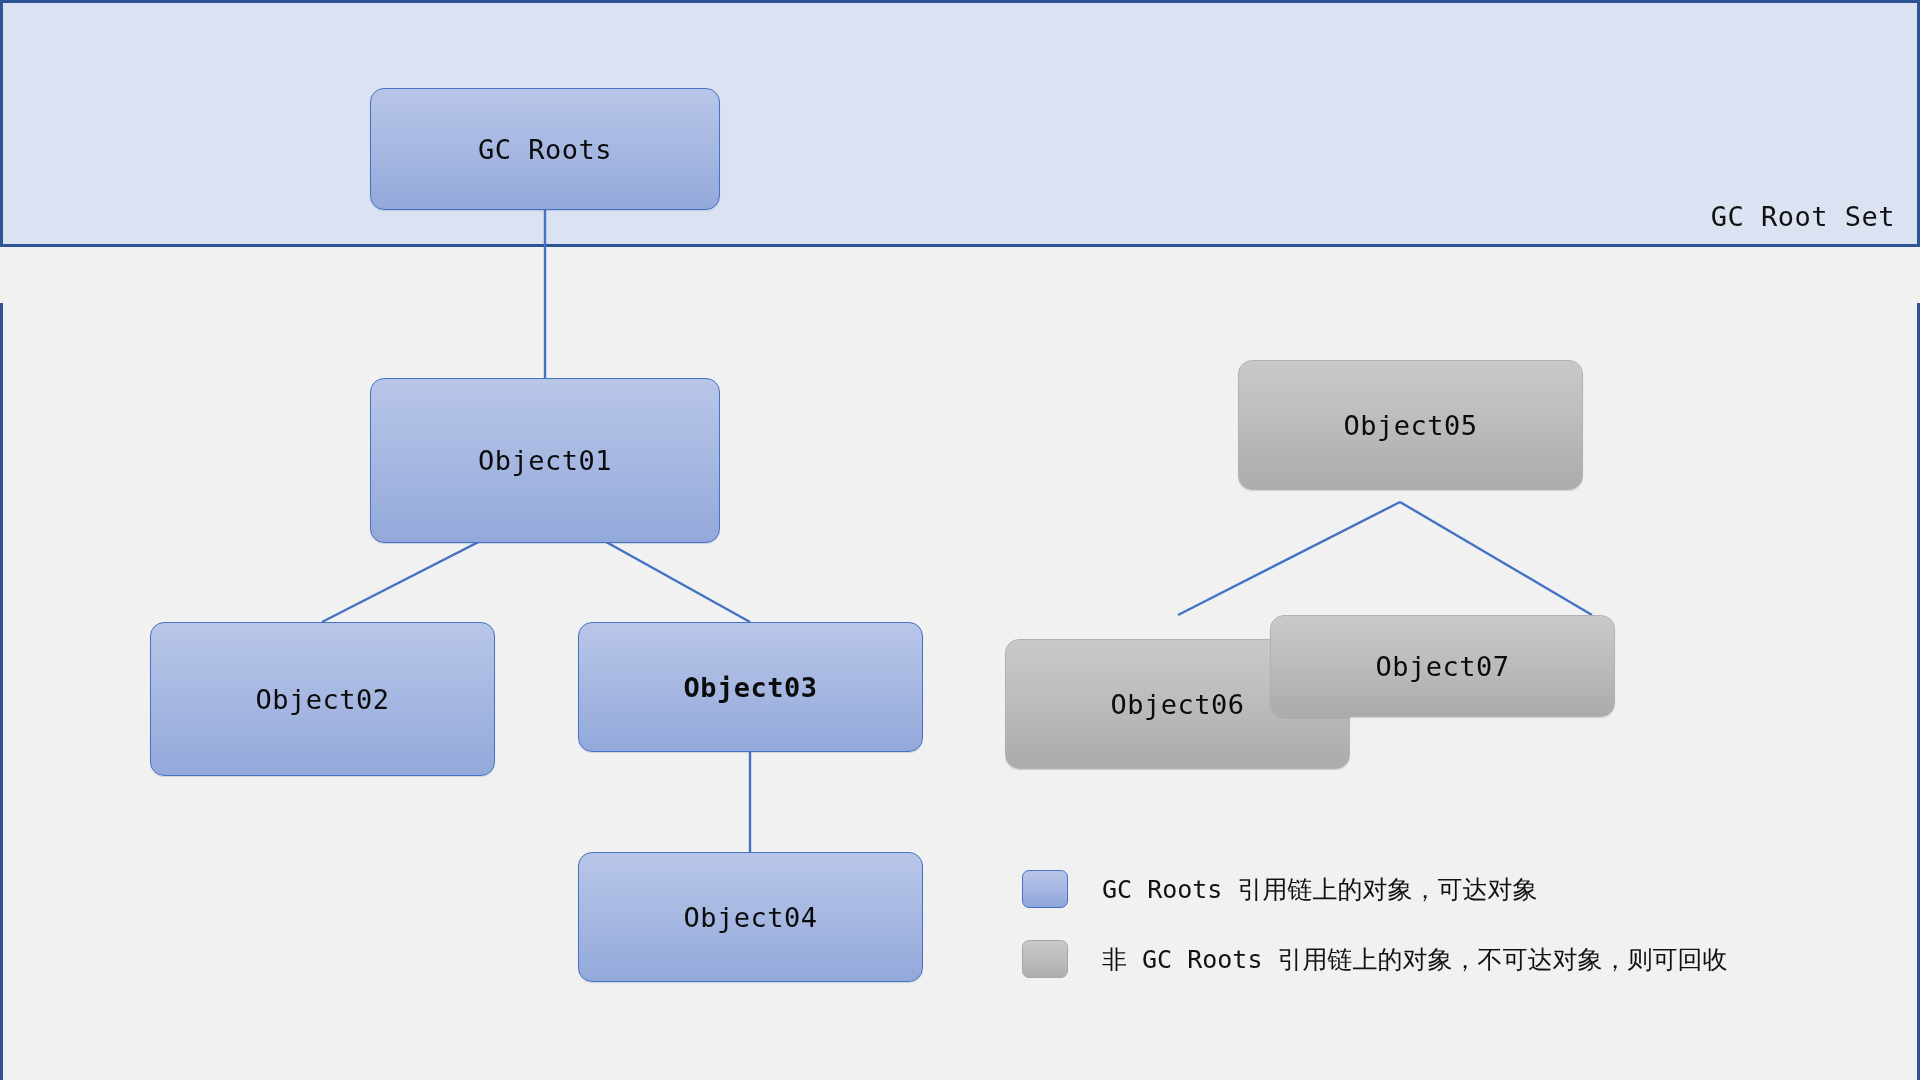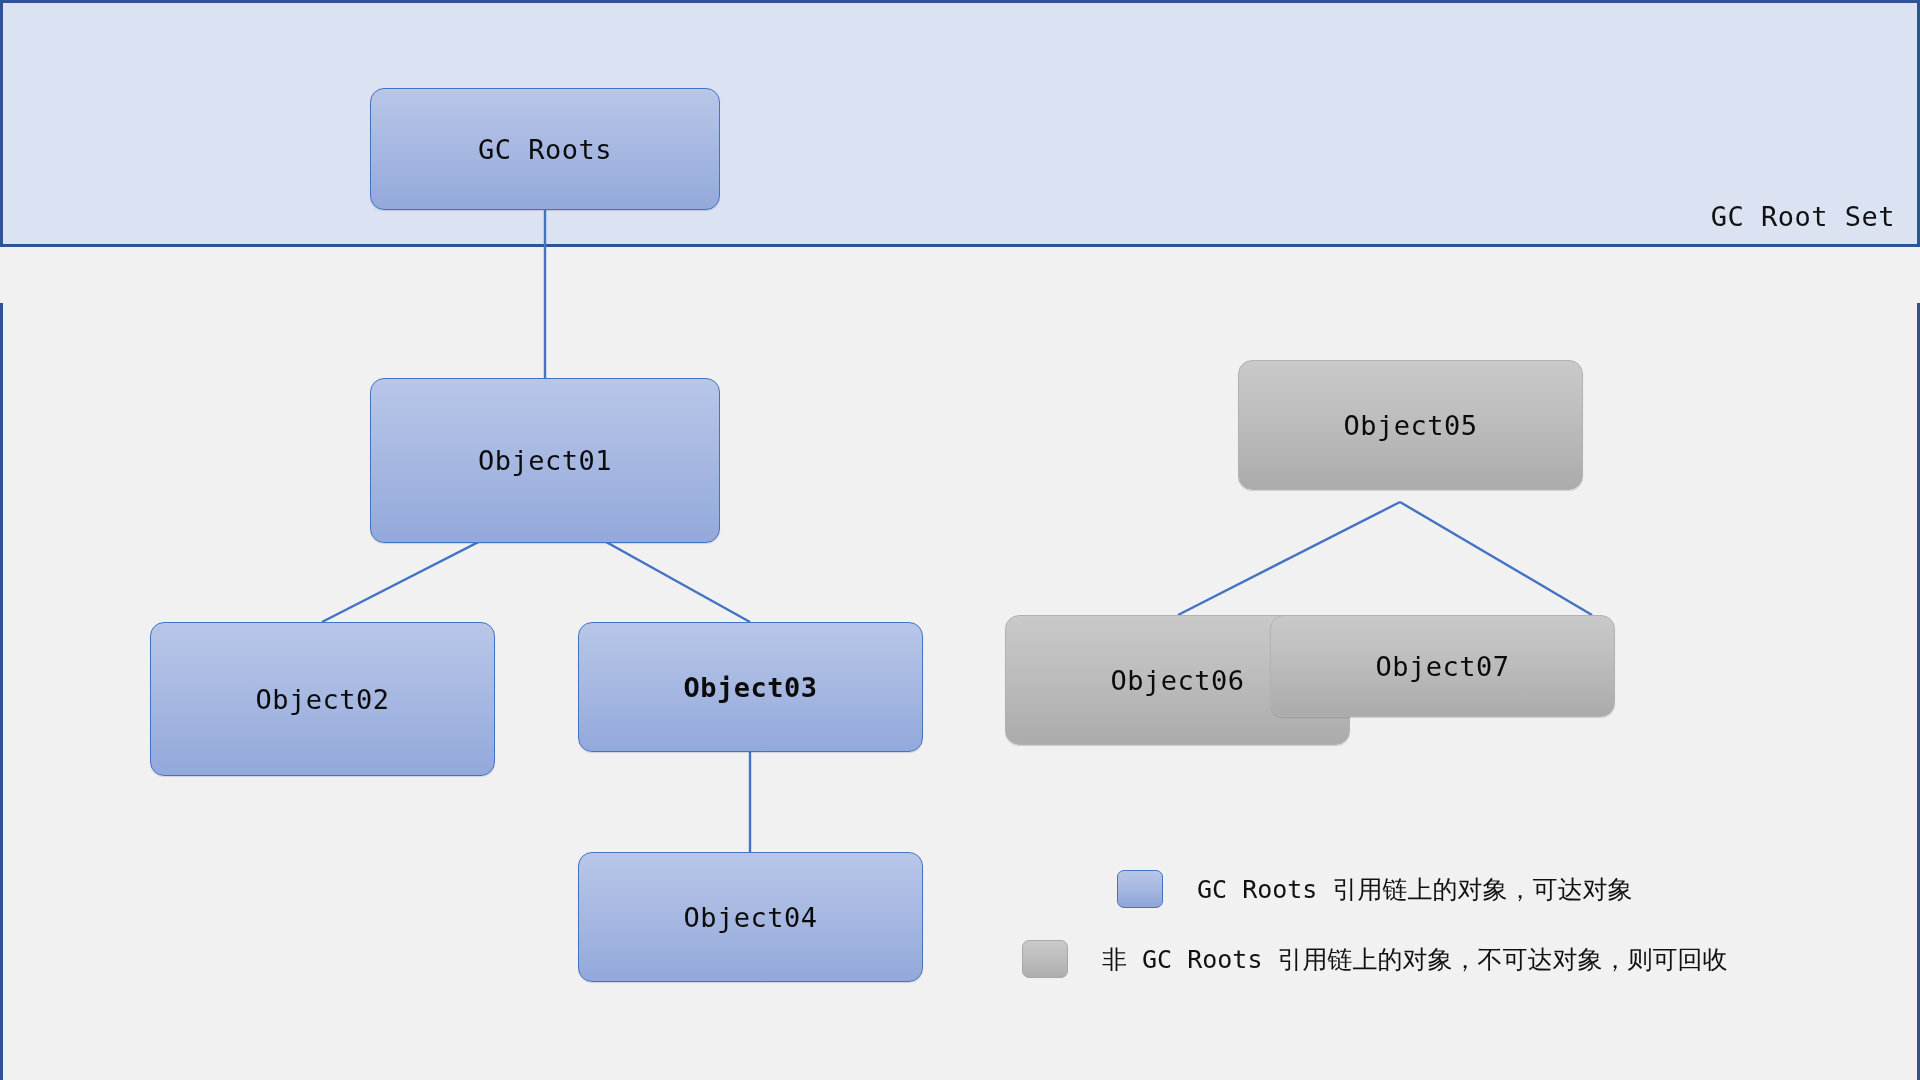--- a/index.html
+++ b/index.html
@@ -86,21 +86,20 @@
   .legend {
     position: absolute;
     left: 1022px;
     top: 866px;
   }
   .legend-row {
     display: flex;
     align-items: center;
     height: 46px;
     margin-bottom: 24px;
-    justify-content: center;
   }
   .legend-swatch {
     width: 44px;
     height: 36px;
     border-radius: 7px;
     flex: none;
   }
   .legend-swatch.reachable {
     background: linear-gradient(180deg, #b8c6e8 0%, #a6b7e1 50%, #8ea5d9 100%);
     border: 1px solid #4472c4;
@@ -148,21 +147,21 @@
       </div>
       <div class="node reachable" style="left: 578px; top: 622px; width: 345px; height: 130px; font-weight: bold;">
         <span>Object03</span>
       </div>
       <div class="node reachable" style="left: 578px; top: 852px; width: 345px; height: 130px;">
         <span>Object04</span>
       </div>
       <div class="node unreachable" style="left: 1228px; top: 360px; width: 345px; height: 130px; margin-left: 10px;">
         <span>Object05</span>
       </div>
-      <div class="node unreachable" style="left: 1005px; top: 615px; width: 345px; height: 130px;">
+      <div class="node unreachable" style="left: 1005px; top: 639px; width: 345px; height: 130px;">
         <span>Object06</span>
       </div>
       <div class="node unreachable" style="left: 1270px; top: 615px; width: 345px; height: 102px;">
         <span>Object07</span>
       </div>
     </div>
 
   <div class="legend">
       <div class="legend-row">
         <div class="legend-swatch reachable"></div>

